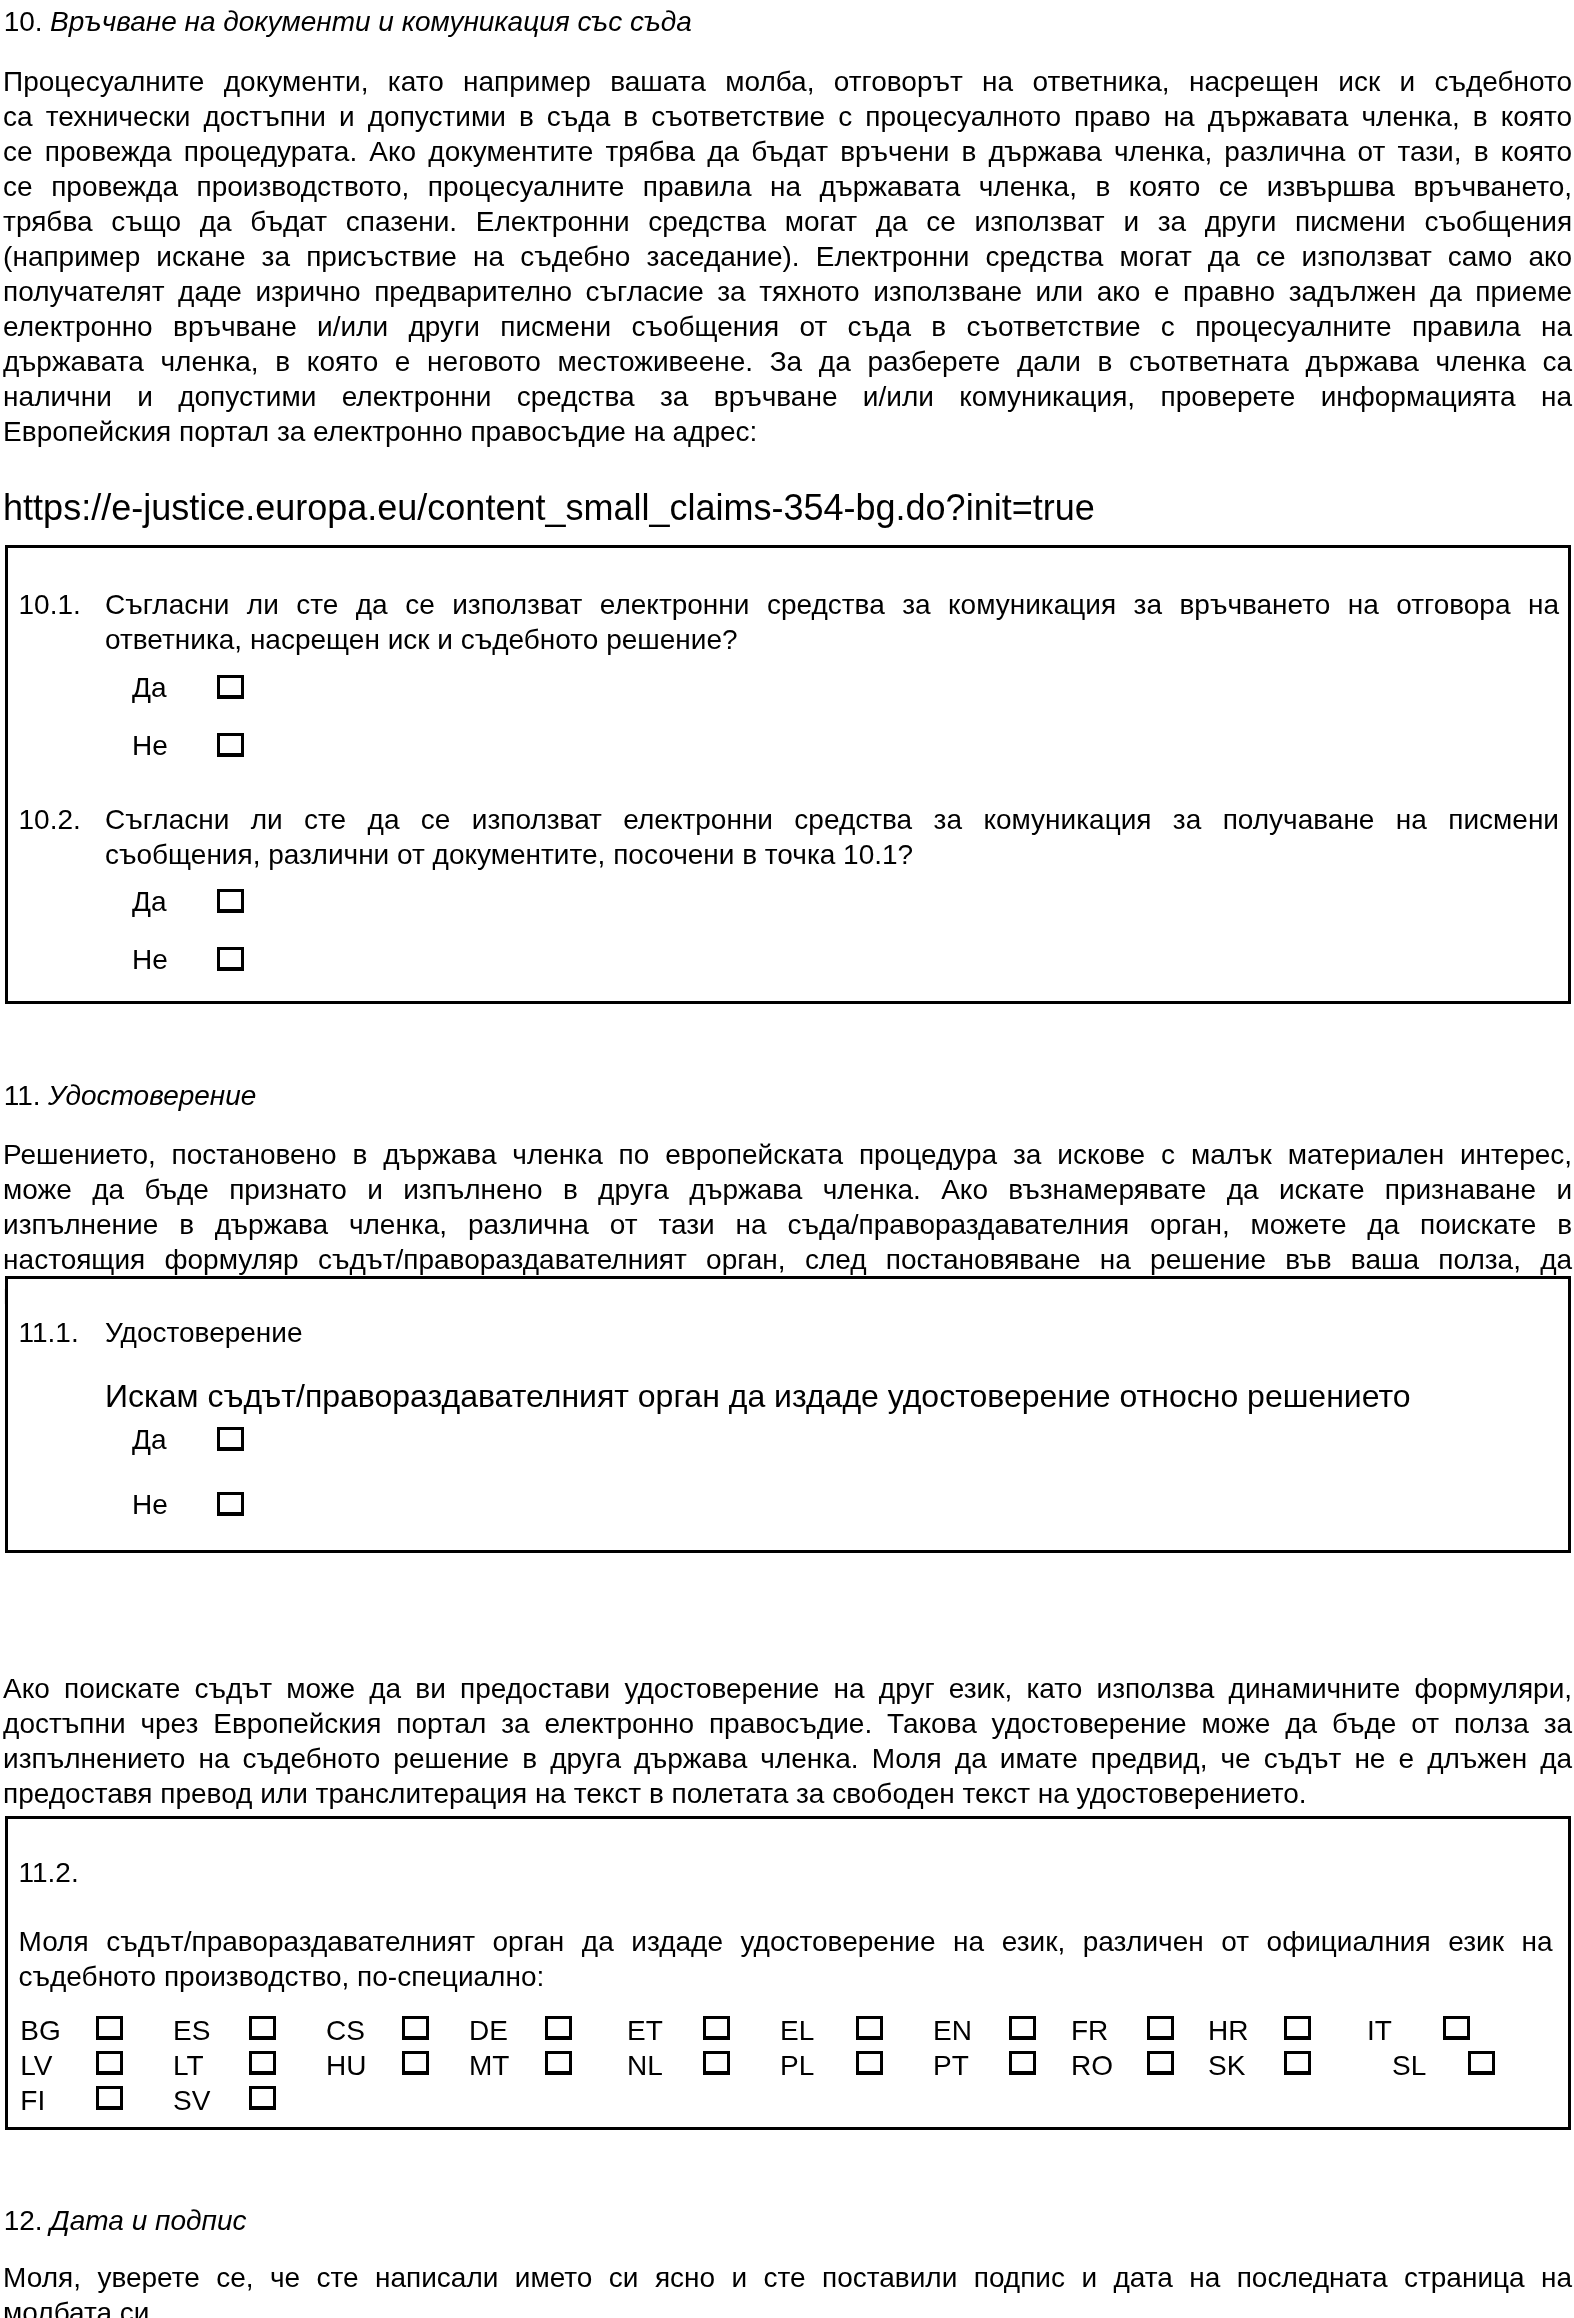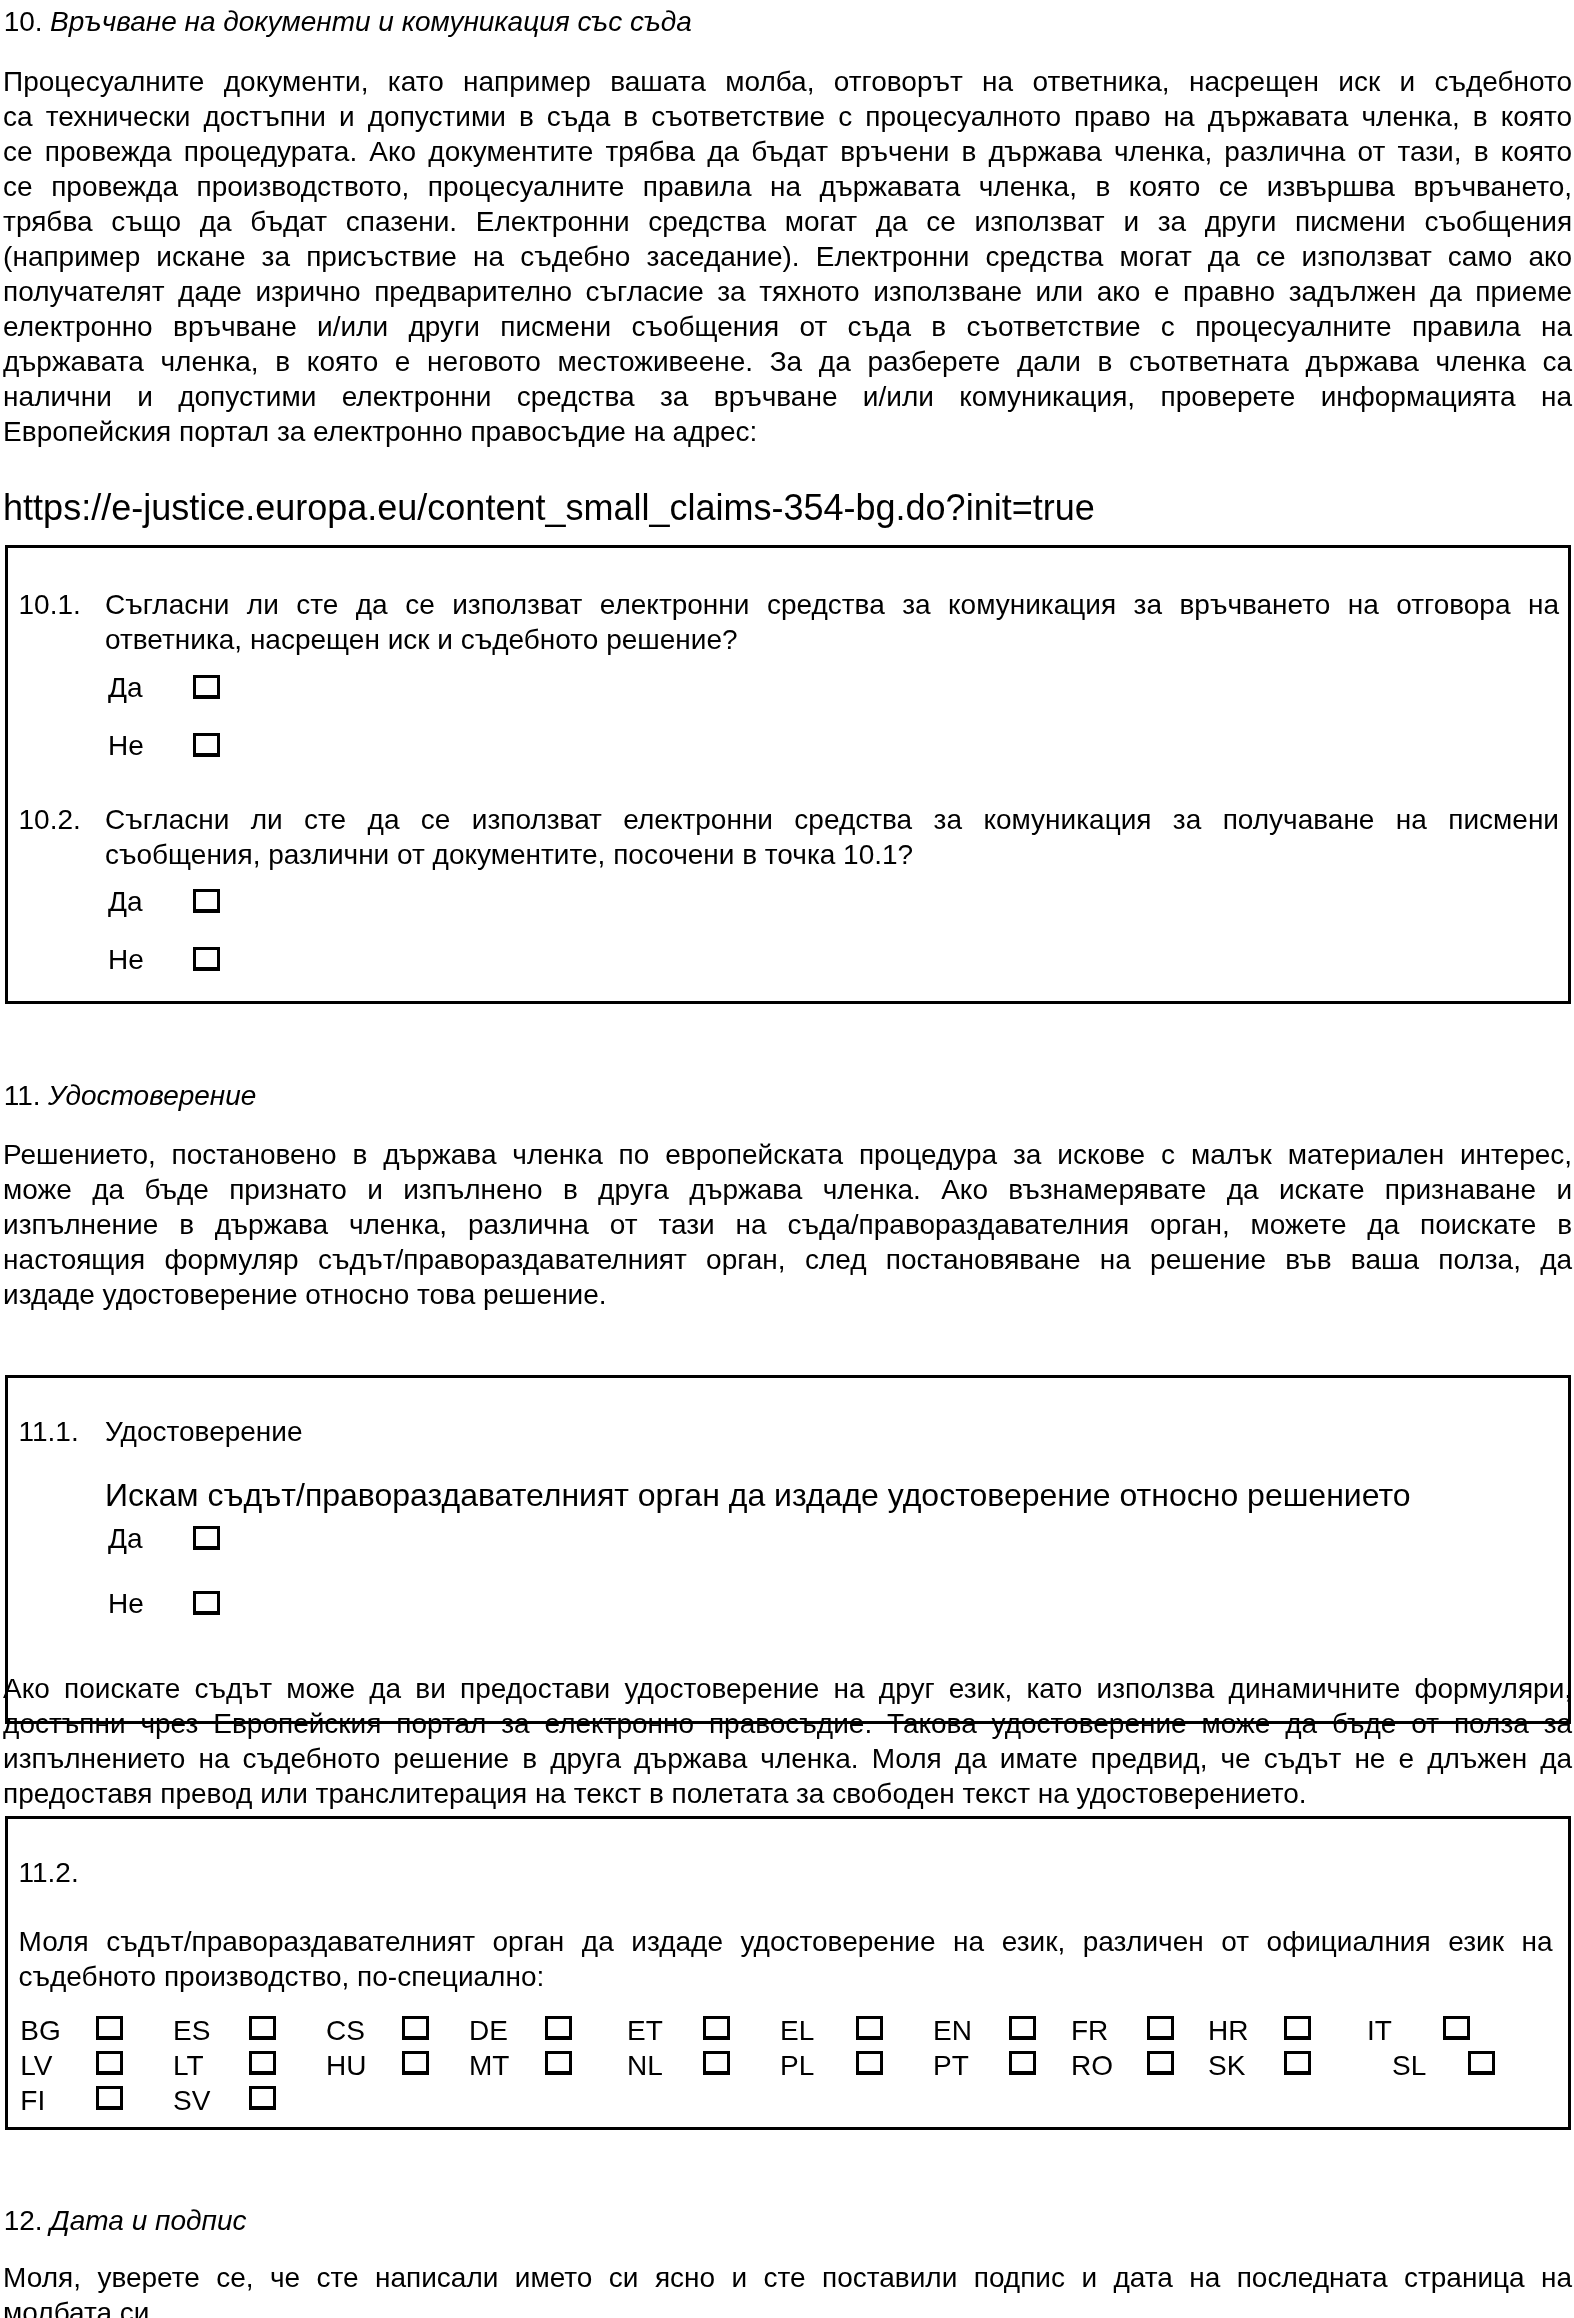--- a/index.html
+++ b/index.html
@@ -75,20 +75,21 @@
     display:flex;
     align-items:flex-start;
     height:27px;
   }
   .yn-label{
     display:inline-block;
     width:85px;
     font-size:28px;
     line-height:26px;
     flex:none;
+    margin-left:24px;
   }
   .checkbox{
     display:inline-block;
     box-sizing:border-box;
     width:26.5px;
     height:24px;
     border:3.1px solid #000;
     border-top-width:3.7px;
     border-bottom-width:4.3px;
     background:#fff;
@@ -177,21 +178,21 @@
   <div class="para" style="top:1137px">
     <div class="tblock w-main">
         <div class="jline">Решението, постановено в държава членка по европейската процедура за искове с малък материален интерес,</div>
         <div class="jline">може да бъде признато и изпълнено в друга държава членка. Ако възнамерявате да искате признаване и</div>
         <div class="jline">изпълнение в държава членка, различна от тази на съда/правораздавателния орган, можете да поискате в</div>
         <div class="jline">настоящия формуляр съдът/правораздавателният орган, след постановяване на решение във ваша полза, да</div>
         <div class="jline last">издаде удостоверение относно това решение.</div>
       </div>
   </div>
 
-  <div class="box" style="top:1375px;height:349px">
+  <div class="box" style="top:1276px;height:277px">
     <div class="item-num" style="top:36px">11.1.</div>
     <div class="box-title" style="top:36px">Удостоверение</div>
     <div class="stmt" style="top:100px">Искам съдът/правораздавателният орган да издаде удостоверение относно решението</div>
     <div class="yn-row" style="top:148px">
       <span class="yn-label">Да</span>
       <span class="checkbox"></span>
     </div>
     <div class="yn-row" style="top:213px">
       <span class="yn-label">Не</span>
       <span class="checkbox"></span>

